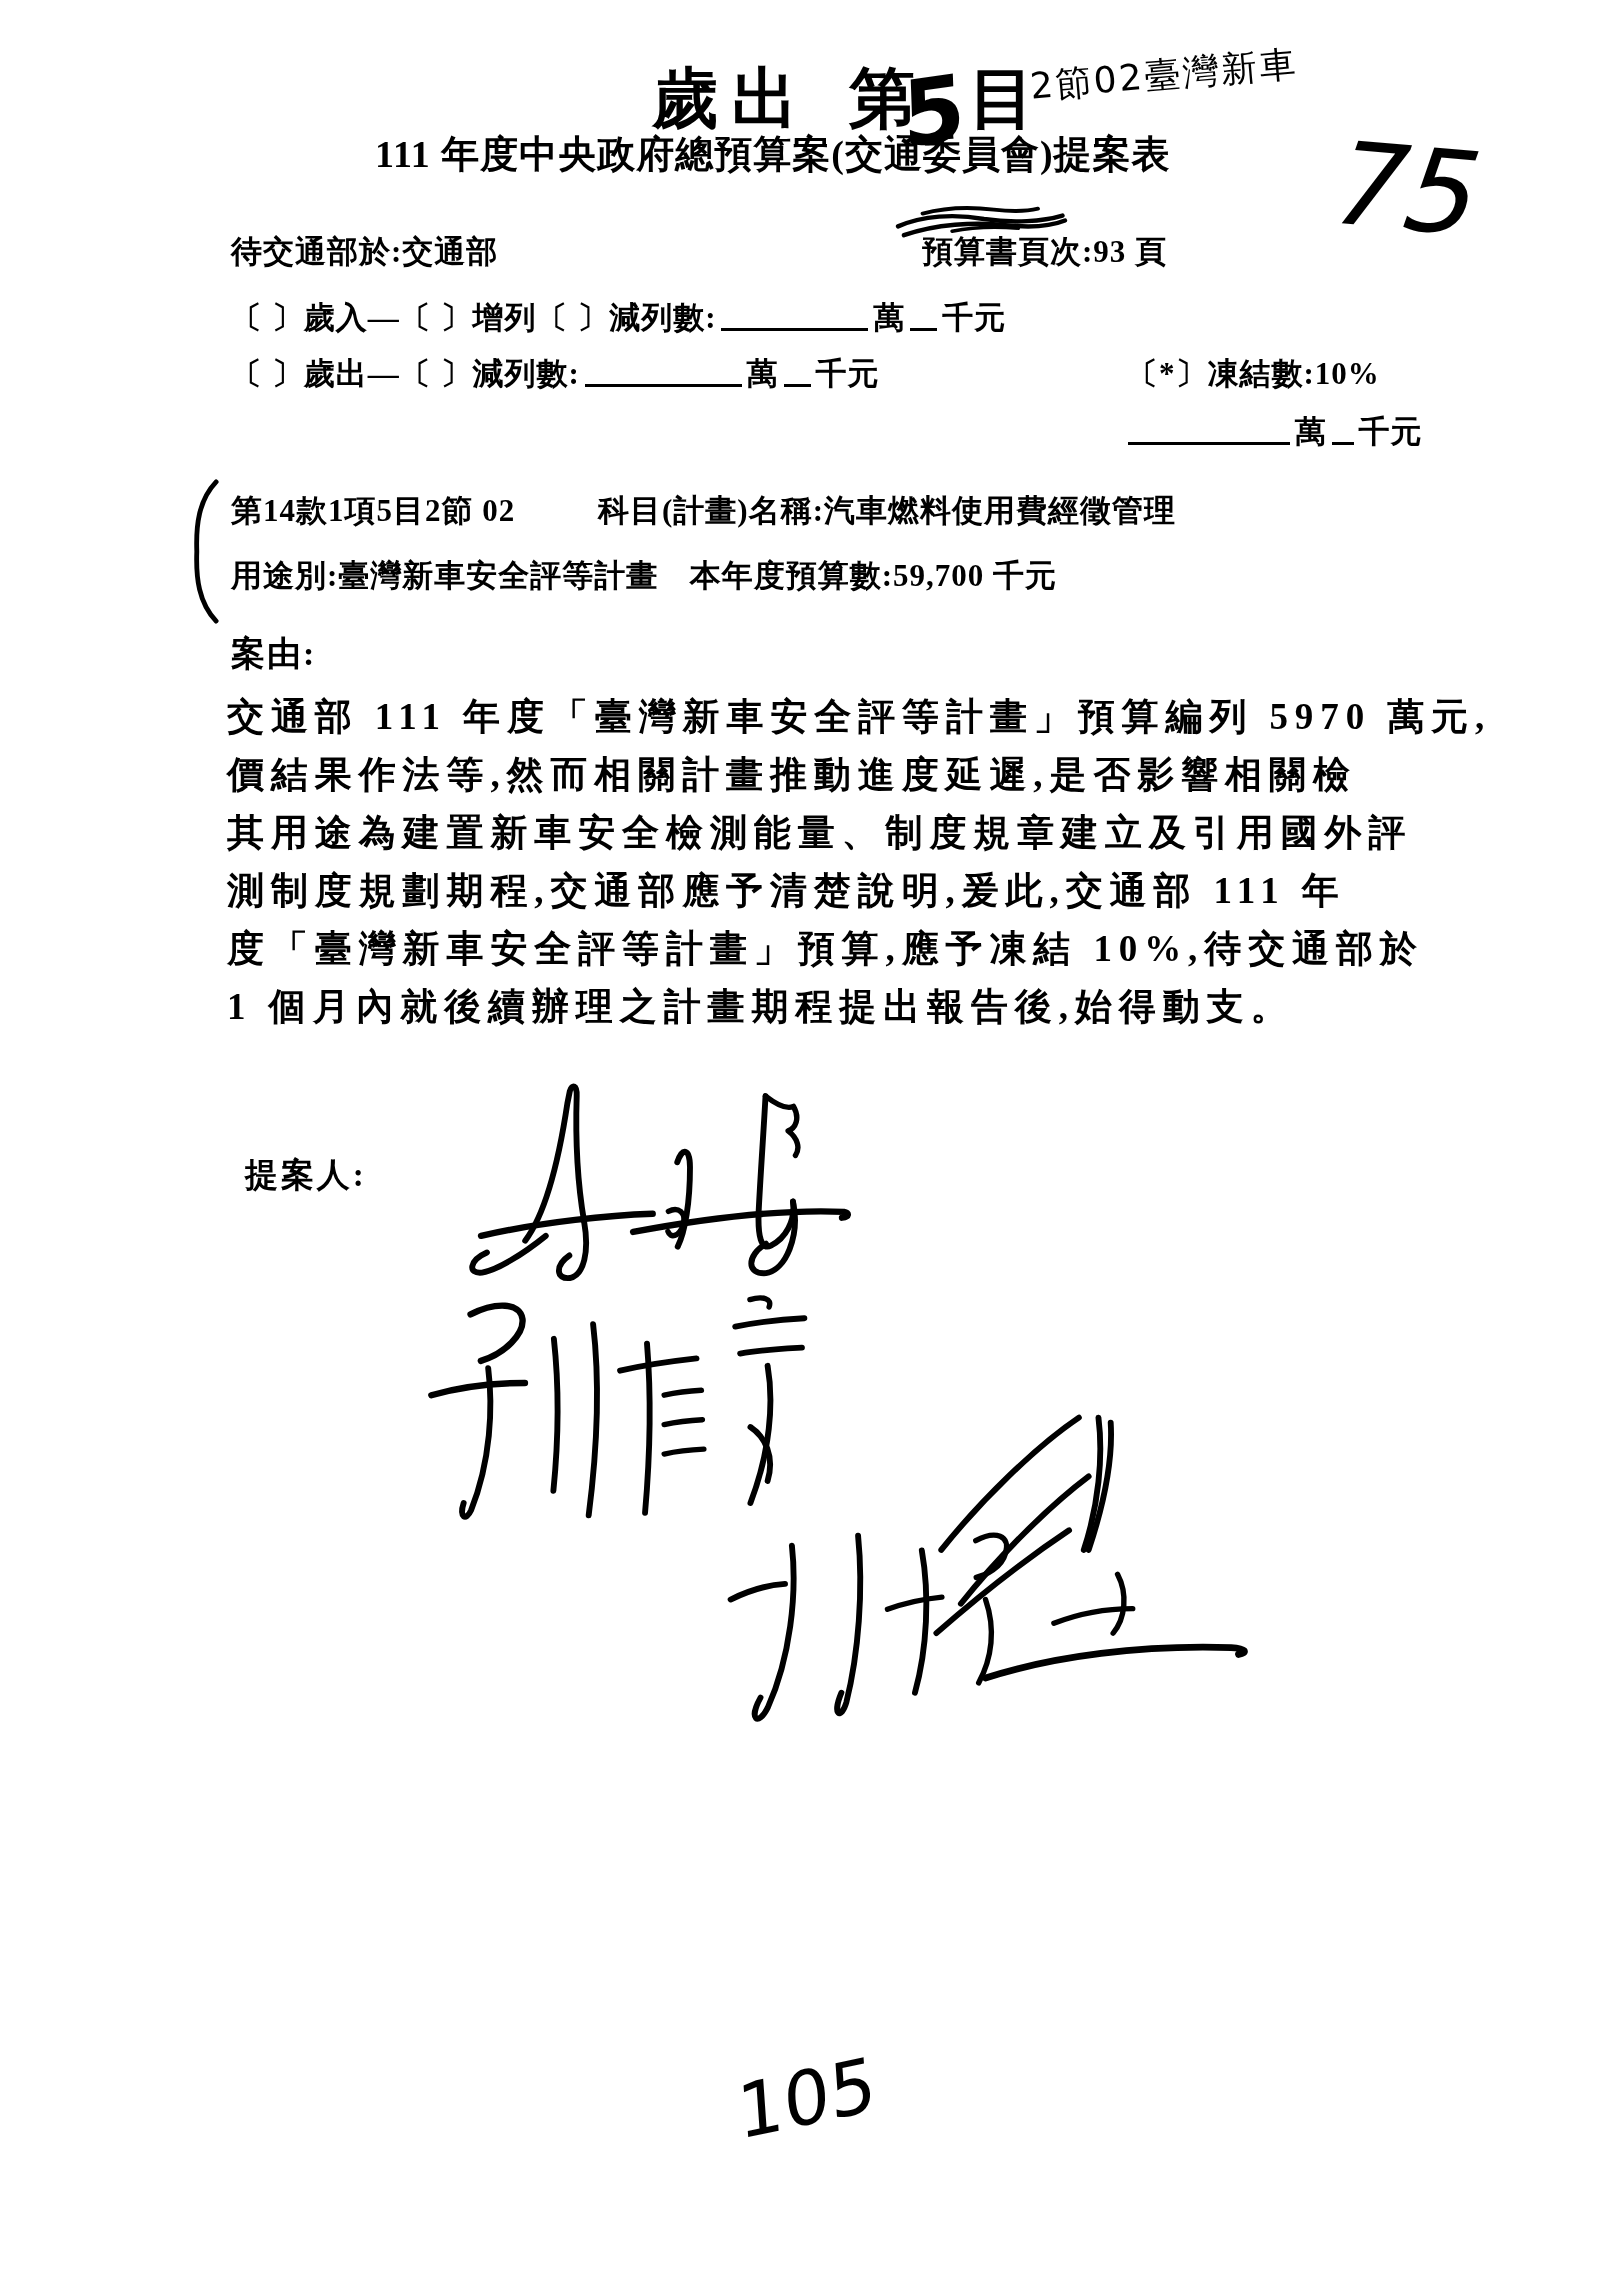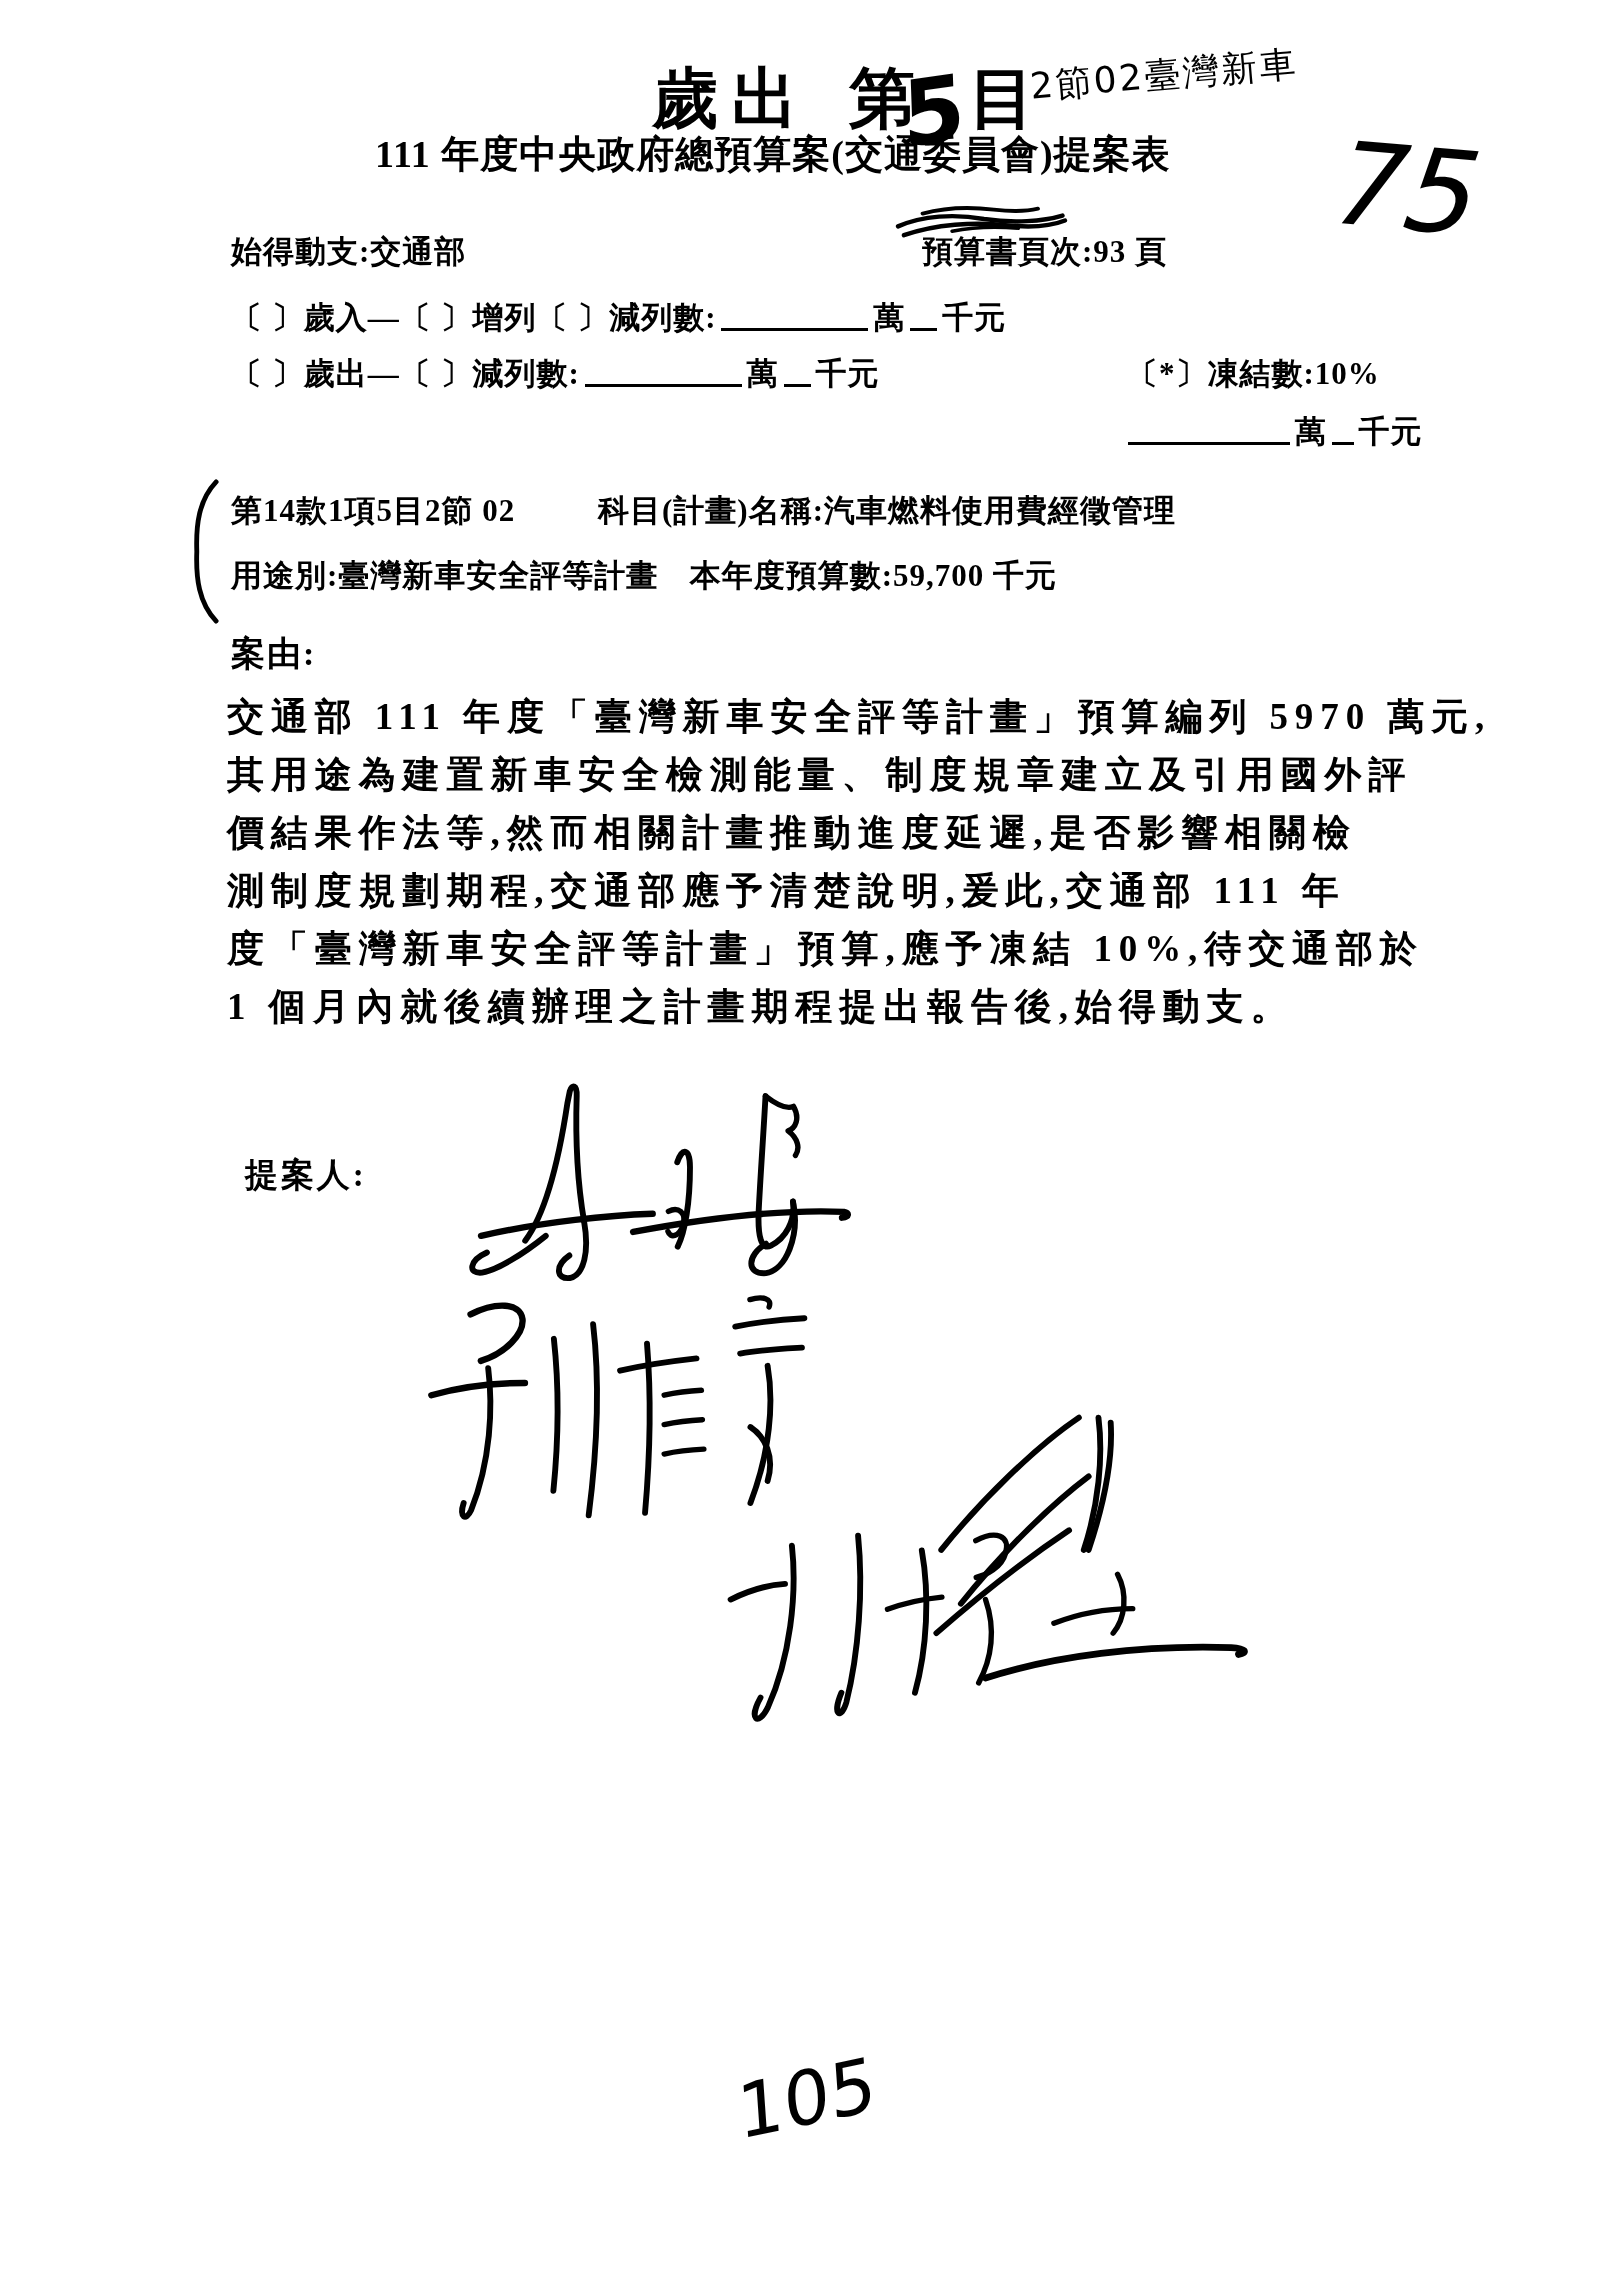--- a/index.html
+++ b/index.html
@@ -33,21 +33,21 @@
   <path d="M120,80 C160,72 210,70 255,74" stroke-width="7"></path>
 </svg>
 
 <div class="abs hand" style="left:1028px;top:63px;font-size:36px;letter-spacing:2.5px;transform:rotate(-5deg);transform-origin:left top;">2節02臺灣新車</div>
 
 <div class="abs t2" style="left:375px;top:129px;">111 年度中央政府總預算案(交通委員會)提案表</div>
 
 <div class="abs hand" style="left:1334px;top:122px;font-size:115px;transform:rotate(5deg) skewX(-14deg);">75</div>
 
 <div class="abs f64" style="left:231px;top:231px;">
-  <span>始得動支:</span><span>交通部</span>
+  <span>待交通部於:</span><span>交通部</span>
 </div>
 <div class="abs f64" style="left:922px;top:231px;">
   <span>預算書頁次:</span><span>93 頁</span>
 </div>
 
 <div class="abs f64" style="left:231px;top:297px;">
   <span>〔 〕歲入—〔 〕增列〔 〕減列數:</span><span class="bl w300"></span><span>萬</span><span class="bl w55"></span><span>千元</span>
 </div>
 
 <div class="abs f64" style="left:231px;top:353px;">
@@ -69,22 +69,22 @@
 </div>
 <div class="abs f64" style="left:231px;top:555px;">
   <span>用途別:</span><span>臺灣新車安全評等計畫</span>
   <span style="margin-left:22.6px;">本年度預算數:</span><span>59,700 千元</span>
 </div>
 
 <div class="abs f70" style="left:231px;top:631px;">案由:</div>
 
 <div class="abs case-block" style="left:227px;top:688px;">
   <div class="body-line">交通部 111 年度「臺灣新車安全評等計畫」預算編列 5970 萬元,</div>
+  <div class="body-line">價結果作法等,然而相關計畫推動進度延遲,是否影響相關檢</div>
   <div class="body-line">其用途為建置新車安全檢測能量、制度規章建立及引用國外評</div>
-  <div class="body-line">價結果作法等,然而相關計畫推動進度延遲,是否影響相關檢</div>
   <div class="body-line">測制度規劃期程,交通部應予清楚說明,爰此,交通部 111 年</div>
   <div class="body-line">度「臺灣新車安全評等計畫」預算,應予凍結 10%,待交通部於</div>
   <div class="body-line">1 個月內就後續辦理之計畫期程提出報告後,始得動支。</div>
 </div>
 
 <div class="abs" style="left:231px;top:1153px;font-size:33px;font-weight:700;letter-spacing:2.9px;margin-left:14px;">提案人:</div>
 
 <svg style="left:422px;top:1074px;" width="432" height="206" viewBox="0 0 880 420">
   <path d="M210,340 C240,300 272,220 296,60 L301,35 C306,20 316,22 315,45 C312,140 318,230 330,300" stroke-width="12"></path>
   <path d="M120,330 C250,300 385,288 470,285" stroke-width="13"></path>

